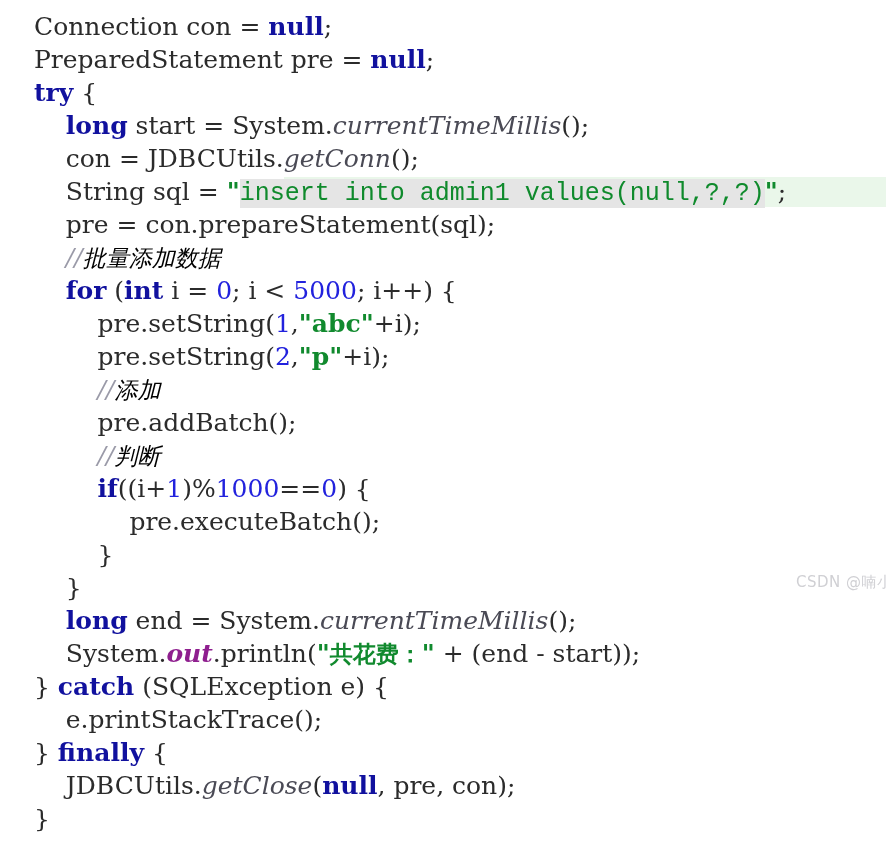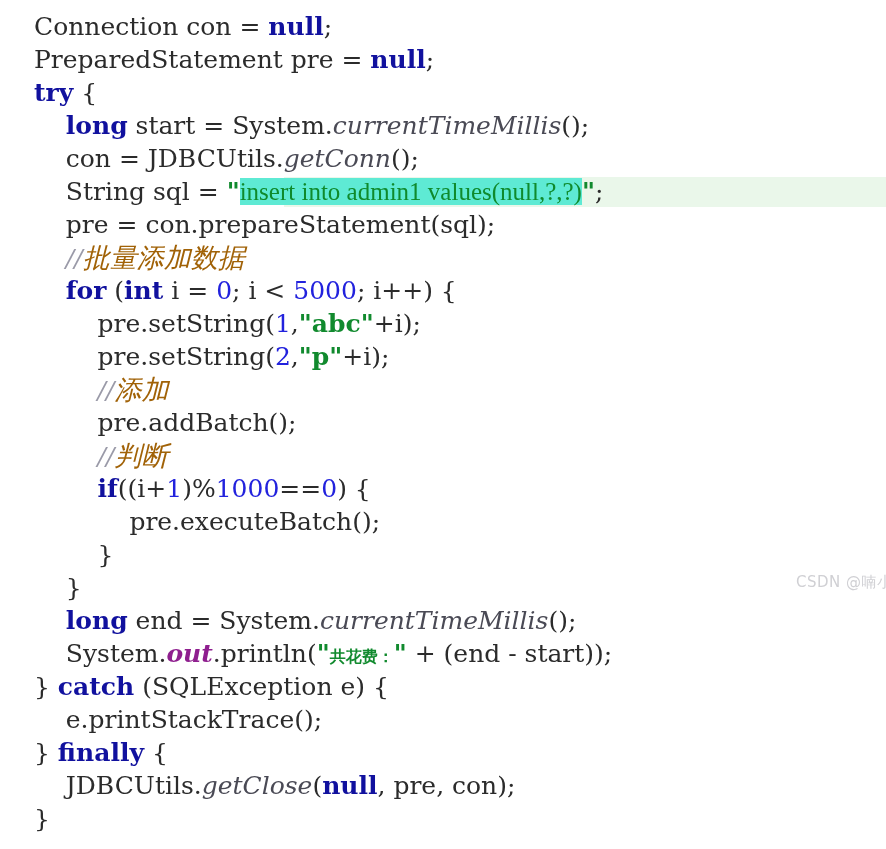--- a/index.html
+++ b/index.html
@@ -57,22 +57,22 @@
     color: #2222dd;
     font-family: "DejaVu Serif", "Liberation Serif", serif;
   }
   .t-string {
     color: #118a2e;
     font-weight: bold;
     font-family: "DejaVu Serif", "Liberation Serif", serif;
   }
   .t-string-hl {
     color: #0f8a2c;
-    background: #5eead4;
-    font-family: Liberation Serif, serif;
+    background: #e5e5e5;
+    font-family: Liberation Mono, monospace;
   }
   .t-comment {
     color: #9a9aa8;
     font-style: italic;
     font-family: "DejaVu Serif", "Liberation Serif", serif;
   }
   .t-method {
     color: #4a4a55;
     font-style: italic;
     font-family: "DejaVu Serif", "Liberation Serif", serif;
@@ -81,27 +81,27 @@
   .t-field {
     color: #8f1f8f;
     font-style: italic;
     font-weight: bold;
     font-family: "DejaVu Serif", "Liberation Serif", serif;
   }
   .t-cjk-string {
     color: #118a2e;
     font-weight: bold;
     font-family: "DejaVu Sans", sans-serif;
-    font-size: 16px;
+    font-size: 23px;
   }
   .t-cjk-comment {
-    color: #a16207;
+    color: #000000;
     font-style: italic;
     font-family: "DejaVu Sans", sans-serif;
-    font-size: 27px;
+    font-size: 23px;
   }
 
   
   .hl-strip {
     position: absolute;
     top: 2px;
     height: 30px;
     background: #eaf7ea;
     z-index: 0;
   }

